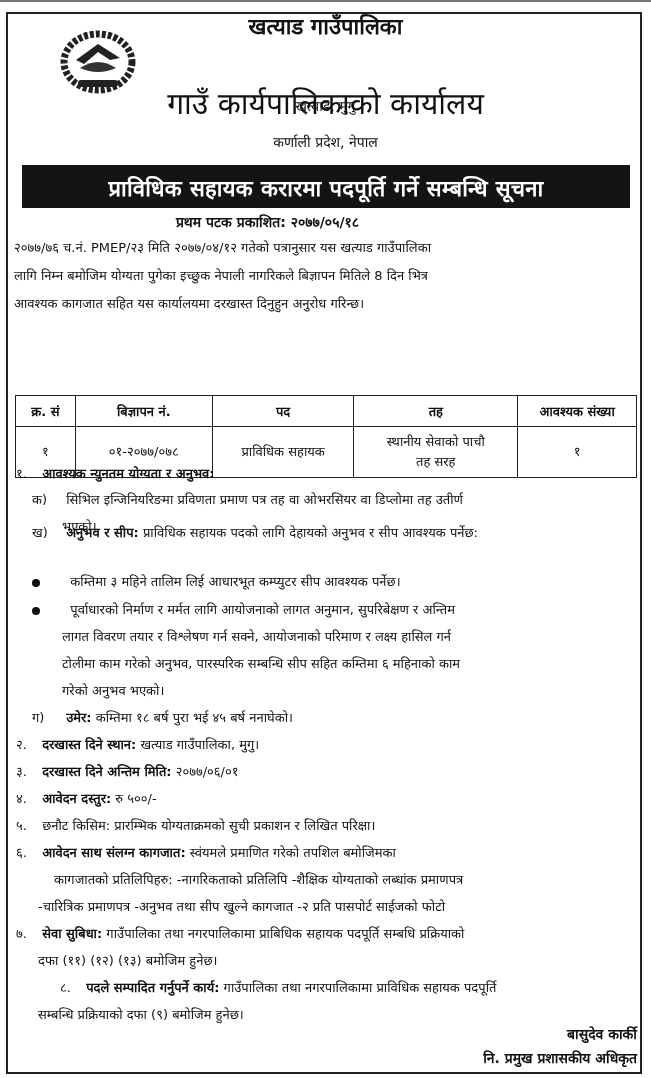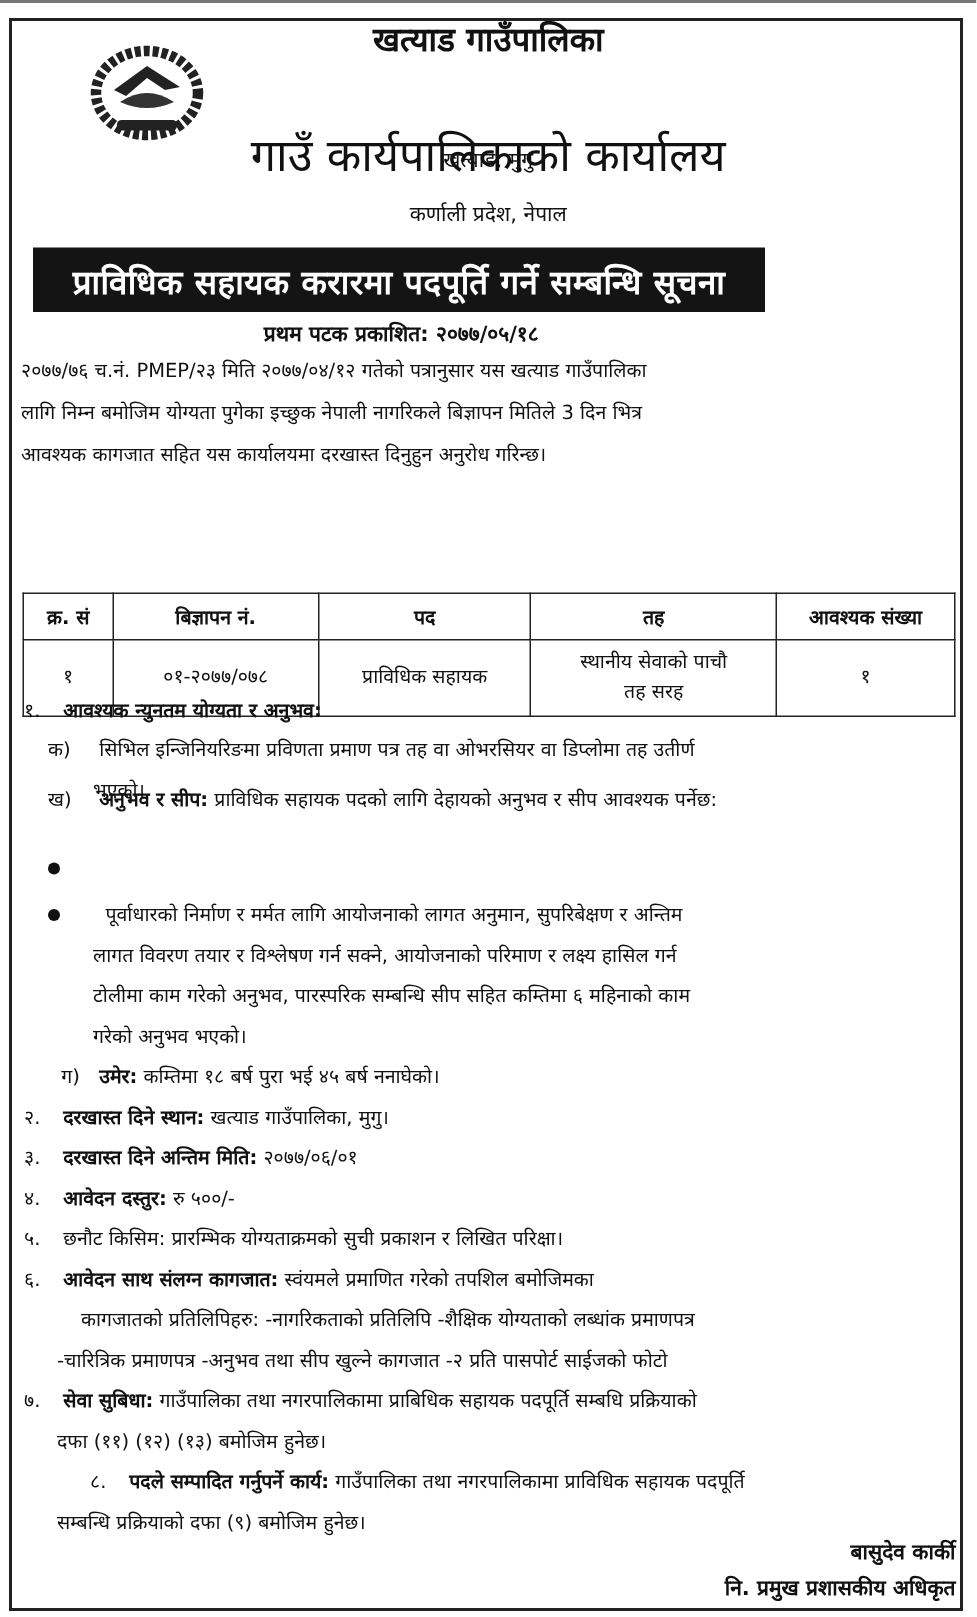--- a/index.html
+++ b/index.html
@@ -20,21 +20,21 @@
   }
   .logo {
     position: absolute; left: 58px; top: 30px; width: 80px; height: 64px;
   }
   .hdr { position: absolute; left: 0; width: 651px; text-align: center; }
   .h-title1 { top: 10px; font-size: 22px; font-weight: bold; }
   .h-title2 { top: 50px; font-size: 30px; margin-top: 32px; }
   .h-addr { top: 96px; font-size: 14px; }
   .h-prov { top: 132px; font-size: 14px; }
   .banner {
-    position: absolute; left: 22px; top: 165px; width: 488px; height: 43px;
+    position: absolute; left: 22px; top: 165px; width: 608px; height: 43px;
     background: #141414; color: #fff;
     display: flex; align-items: center; justify-content: center;
     font-size: 22px; font-weight: bold; letter-spacing: 0.3px;
   }
   .pubdate {
     position: absolute; left: 0; top: 212px; width: 535px; text-align: center;
     font-size: 14px; font-weight: bold;
   }
   .para {
     position: absolute; left: 14px; top: 234px; width: 624px;
@@ -81,21 +81,21 @@
   <span>प्राविधिक सहायक करारमा पदपूर्ति गर्ने सम्बन्धि सूचना</span>
 </div>
 
 <div class="pubdate">
   <span>प्रथम पटक प्रकाशित:</span>
   <span>२०७७/०५/१८</span>
 </div>
 
 <div class="para">
   <div>२०७७/७६ च.नं. PMEP/२३ मिति २०७७/०४/१२ गतेको पत्रानुसार यस खत्याड गाउँपालिका</div>
-  <div>लागि निम्न बमोजिम योग्यता पुगेका इच्छुक नेपाली नागरिकले बिज्ञापन मितिले 3 दिन भित्र</div>
+  <div>लागि निम्न बमोजिम योग्यता पुगेका इच्छुक नेपाली नागरिकले बिज्ञापन मितिले 8 दिन भित्र</div>
   <div>आवश्यक कागजात सहित यस कार्यालयमा दरखास्त दिनुहुन अनुरोध गरिन्छ।</div>
 </div>
 
 <table class="vac">
   <colgroup>
     <col style="width:60px">
       <col style="width:137px">
       <col style="width:142px">
       <col style="width:164px">
       <col style="width:119px">
@@ -138,31 +138,32 @@
 
   <div class="line" style="left:22px; top:523px;">
     <span class="num" style="width:30px">ख)</span>
     <span class="b">अनुभव र सीप:</span>
     <span>प्राविधिक सहायक पदको लागि देहायको अनुभव र सीप आवश्यक पर्नेछ:</span>
   </div>
 
   <div class="line" style="left:22px; top:572px;">
     <span class="bullet"></span>
     <span style="display:inline-block;width:22px"></span>
+    <span>कम्तिमा ३ महिने तालिम लिई आधारभूत कम्प्युटर सीप आवश्यक पर्नेछ।</span>
   </div>
   <div class="line" style="left:22px; top:600px;">
     <span class="bullet"></span>
     <span style="display:inline-block;width:22px"></span>
     <span>पूर्वाधारको निर्माण र मर्मत लागि आयोजनाको लागत अनुमान, सुपरिबेक्षण र अन्तिम</span>
   </div>
   <div class="line" style="left:52px; top:627px;">लागत विवरण तयार र विश्लेषण गर्न सक्ने, आयोजनाको परिमाण र लक्ष्य हासिल गर्न</div>
   <div class="line" style="left:52px; top:654px;">टोलीमा काम गरेको अनुभव, पारस्परिक सम्बन्धि सीप सहित कम्तिमा ६ महिनाको काम</div>
   <div class="line" style="left:52px; top:681px;">गरेको अनुभव भएको।</div>
 
-  <div class="line" style="left:22px; top:708px;text-align:center;">
+  <div class="line" style="left:22px; top:708px;">
     <span class="num" style="width:30px">ग)</span>
     <span class="b">उमेर:</span>
     <span>कम्तिमा १८ बर्ष पुरा भई ४५ बर्ष ननाघेको।</span>
   </div>
 
   <div class="line" style="left:6px; top:735px;">
     <span class="num">२.</span>
     <span class="b">दरखास्त दिने स्थान:</span>
     <span>खत्याड गाउँपालिका, मुगु।</span>
   </div>

